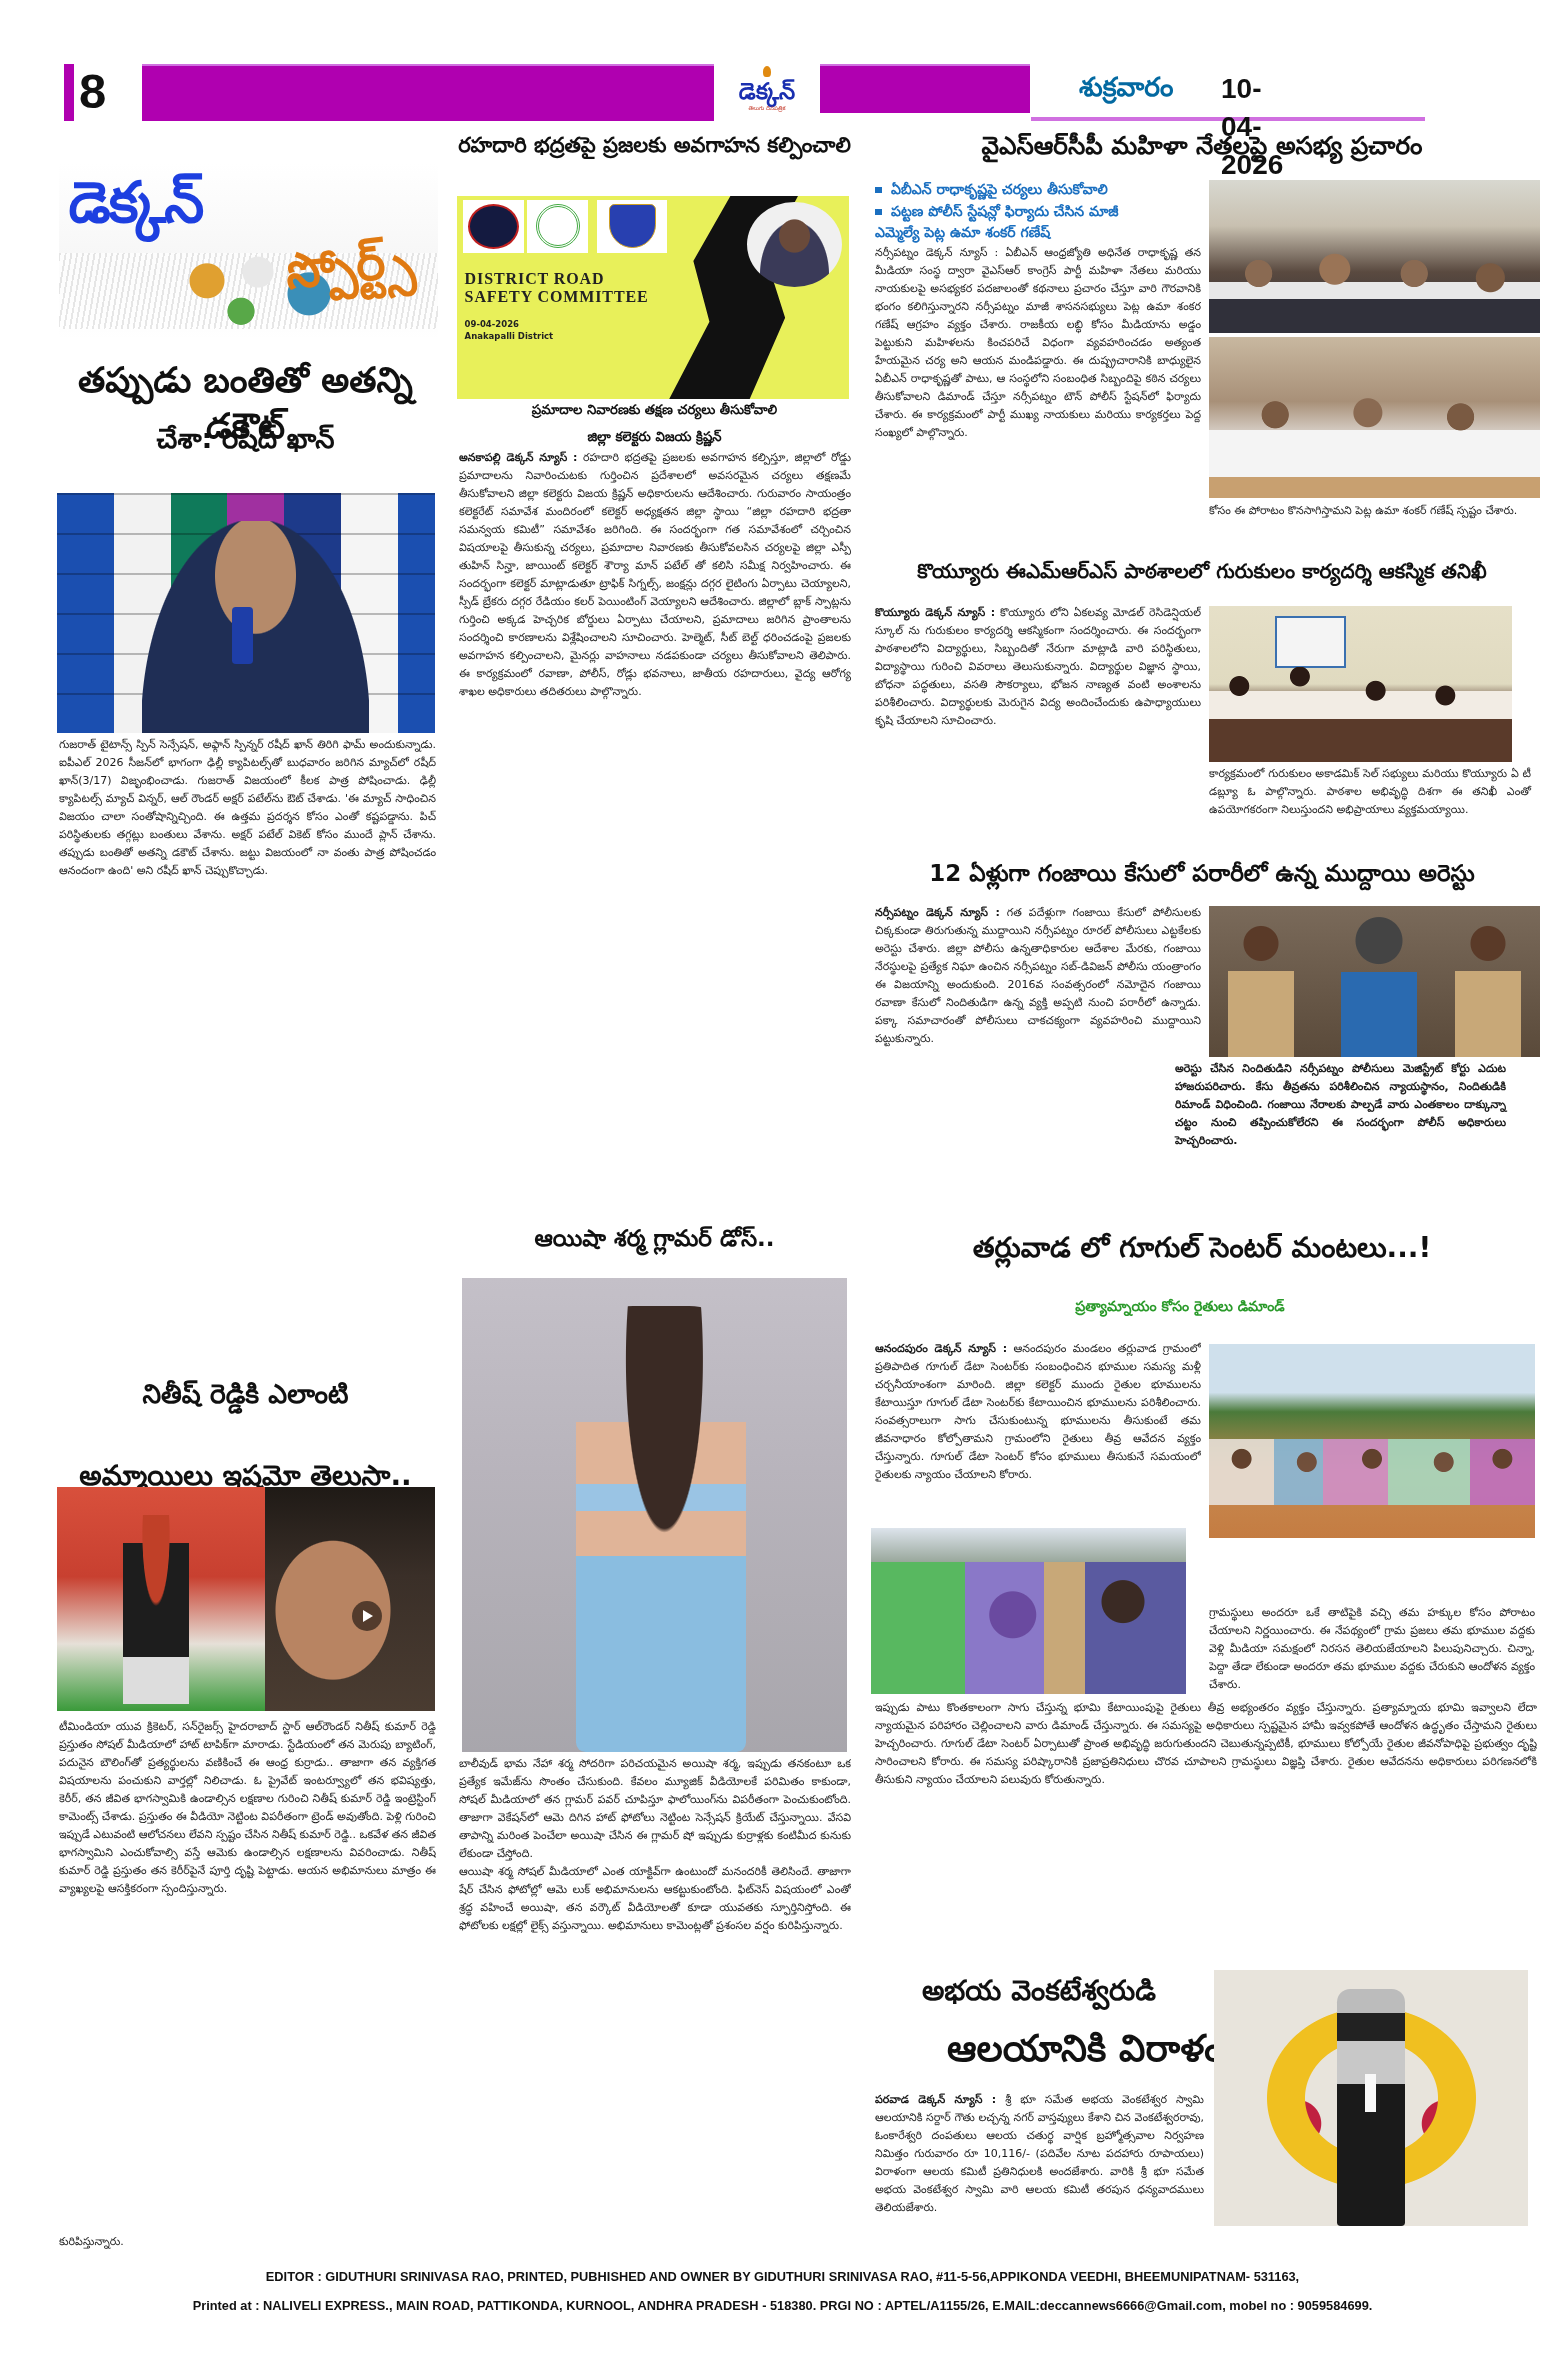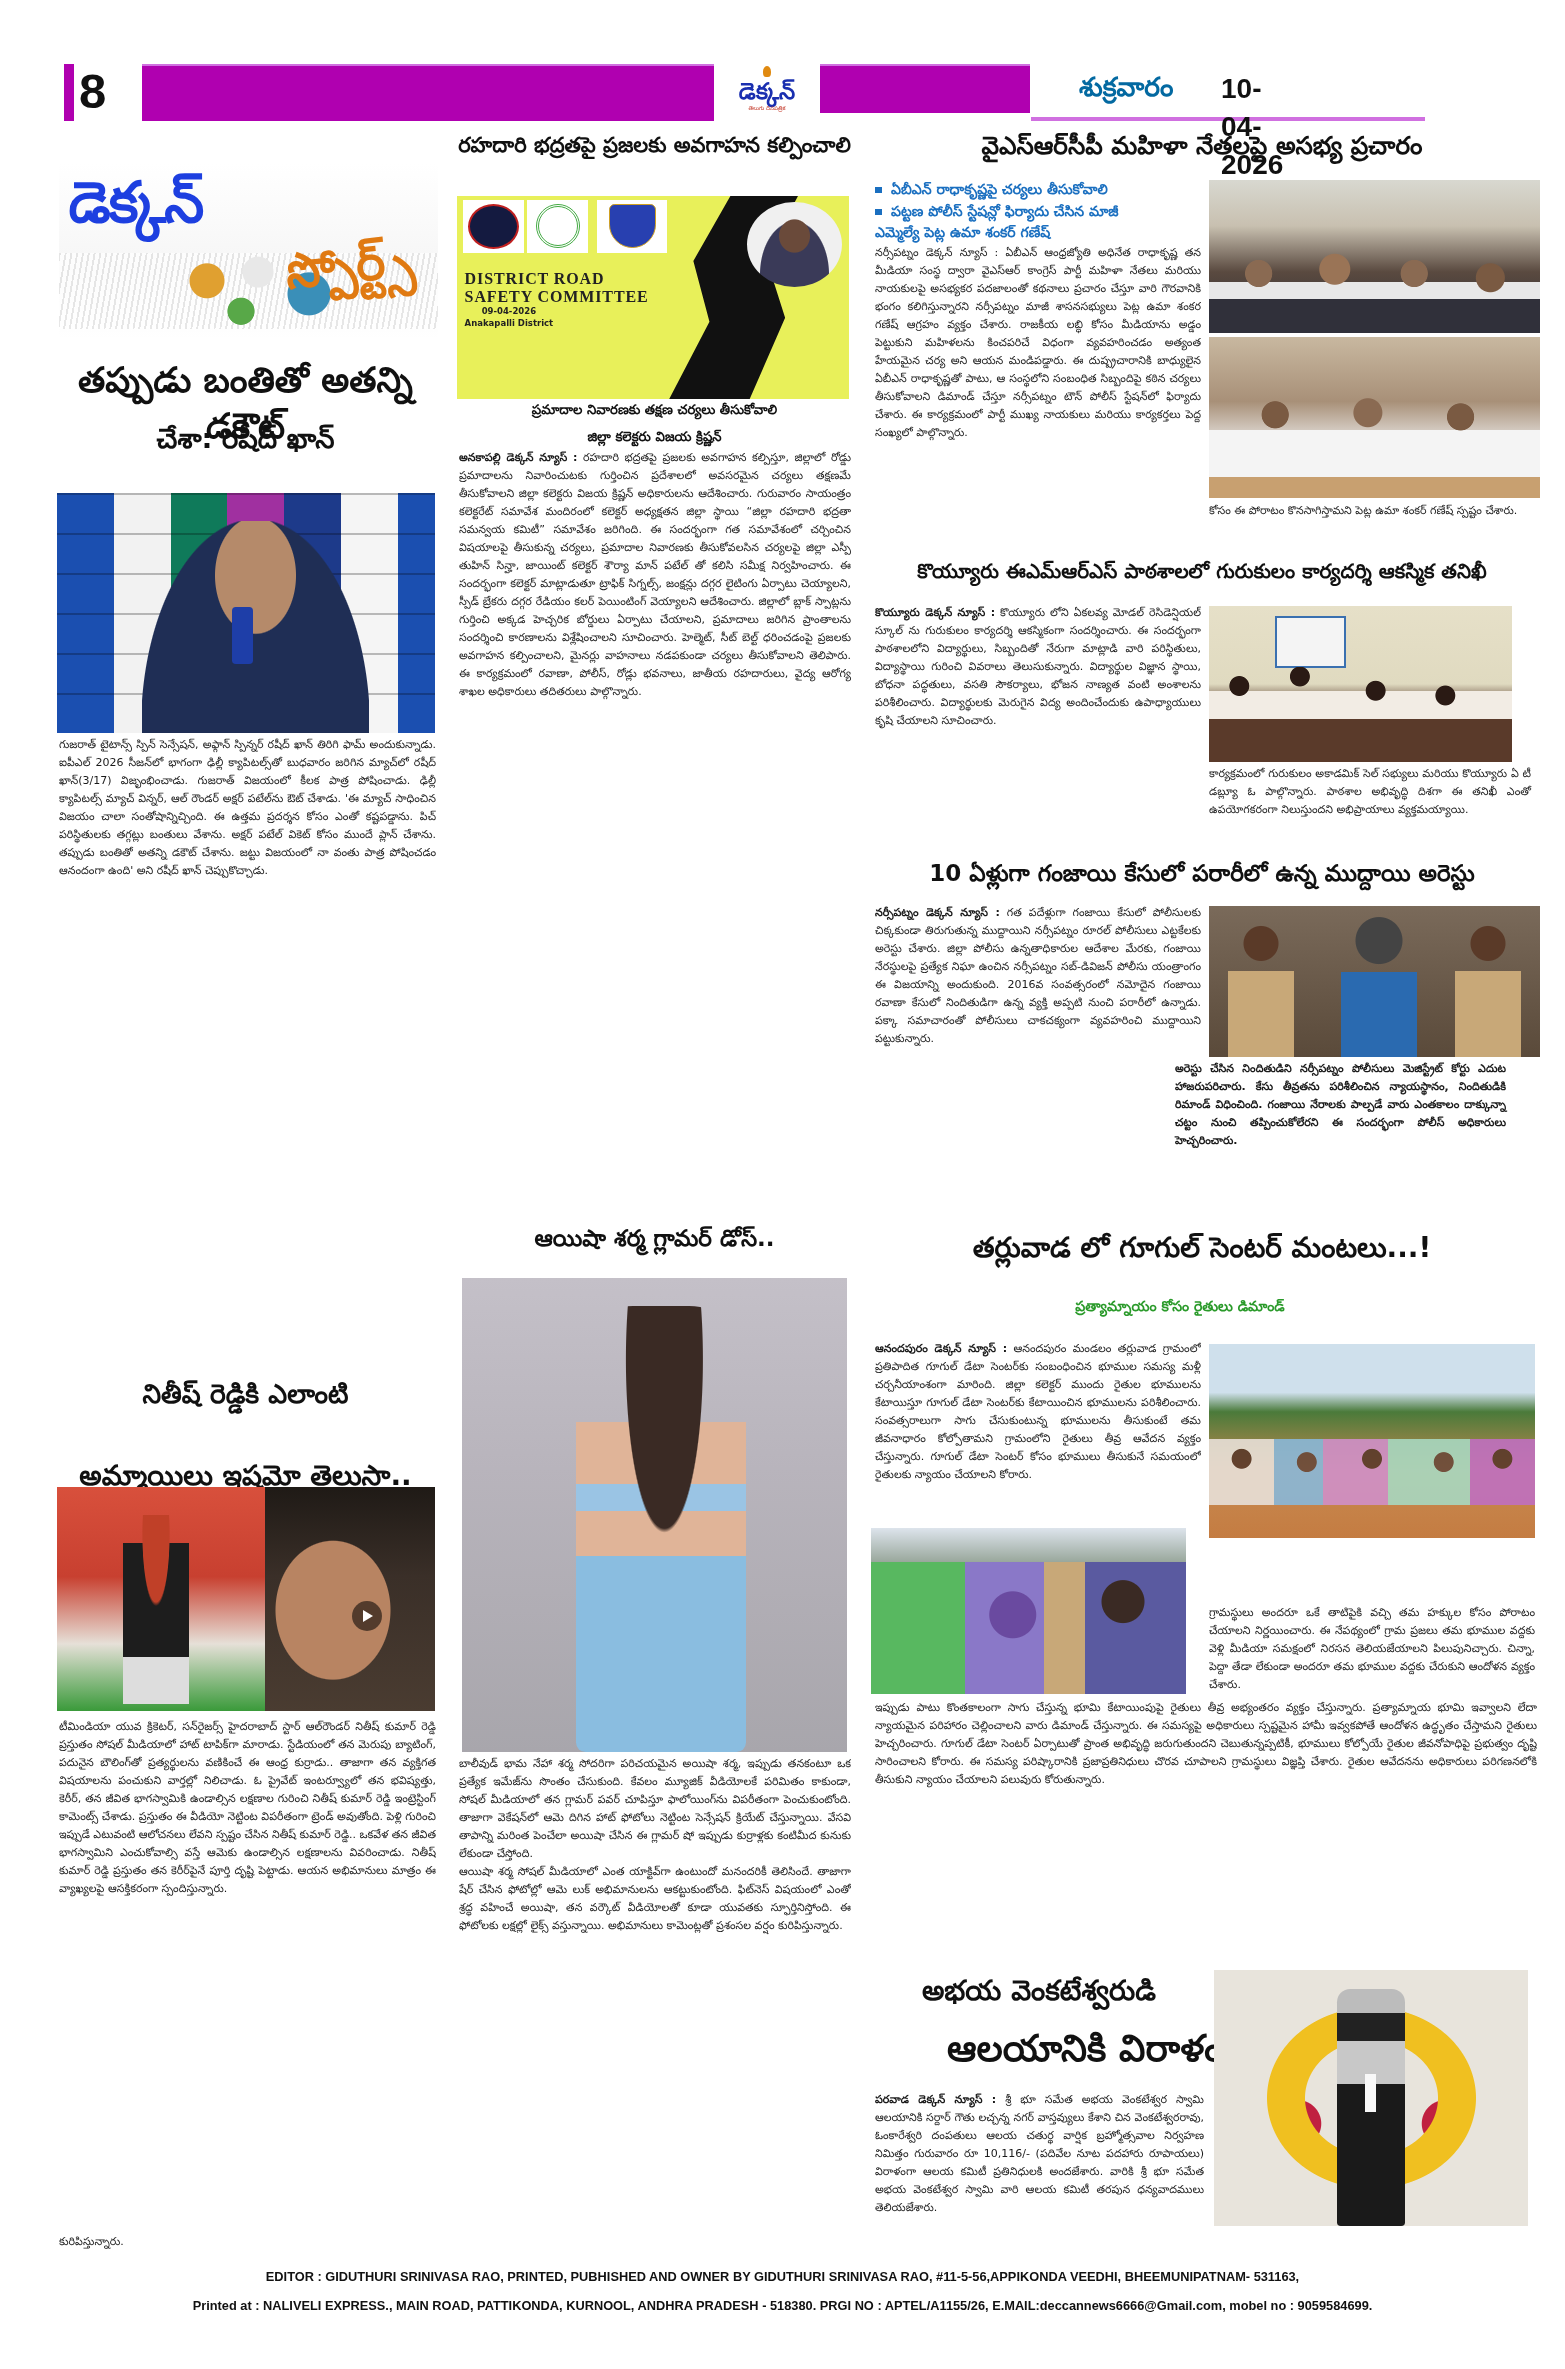--- a/index.html
+++ b/index.html
@@ -47,21 +47,21 @@
   .road-photo { left: 457px; top: 196px; width: 392px; height: 203px; background: #e8f05a; }
   .road-photo .road { position: absolute; left: 180px; top: 0; width: 161px; height: 203px;
       background: #111; clip-path: polygon(58% 0, 100% 0, 80% 30%, 92% 60%, 70% 100%, 20% 100%, 45% 62%, 35% 32%); border: 0; }
   .road-photo .badge1 { position: absolute; left: 5.7px; top: 3.8px; width: 61px; height: 53px; background: #fff; }
   .road-photo .badge1 div { width: 51px; height: 45px; margin: 3.8px auto; border-radius: 50%; background: #141a40; border: 2.8px solid #c02020; }
   .road-photo .badge2 { position: absolute; left: 70px; top: 3.8px; width: 61px; height: 53px; background: #fff; }
   .road-photo .badge2 div { width: 44px; height: 44px; margin: 4.7px auto; border-radius: 50%; border: 3.8px double #44aa44; }
   .road-photo .badge3 { position: absolute; left: 140px; top: 3.8px; width: 70px; height: 53px; background: #fff; }
   .road-photo .badge3 div { width: 47px; height: 44px; margin: 4.7px auto; background: #2840b0; border-radius: 5.7px 5.7px 24px 24px; border: 1.9px solid #d0a020; }
   .road-photo .committee { position: absolute; left: 7.6px; top: 74px; font: bold 16px/18px "Liberation Serif", serif; color: #222; letter-spacing: 0.9px; }
-  .road-photo .meta { position: absolute; left: 7.6px; top: 109px; font: bold 8.5px/12.3px "DejaVu Sans", sans-serif; color: #222; text-align: center; }
+  .road-photo .meta { position: absolute; left: 7.6px; top: 122px; font: bold 8.5px/12.3px "DejaVu Sans", sans-serif; color: #222; }
   .road-photo .collector { position: absolute; left: 290px; top: 5.7px; width: 95px; height: 85px; border-radius: 50%; background: radial-gradient(ellipse at 50% 40%, #6a4a3a 0 15px, transparent 16px), radial-gradient(ellipse at 50% 85%, #3a3a58 0 34px, transparent 35px), #f0f0f0; }
 
   
   .ysrcp-photo-1 { left: 1209px; top: 180px; width: 331px; height: 153px; background: linear-gradient(180deg, #d8d8d0 0%, #c8c0b0 30%, #5a4a40 60%, #2a2a30 100%); }
   .ysrcp-photo-1 .crowd { position: absolute; left: 0; right: 0; bottom: 0; height: 85px; background: radial-gradient(circle at 15% 30%, #8a6a52 0 13.2px, transparent 14px), radial-gradient(circle at 38% 25%, #9a7456 0 15px, transparent 16px), radial-gradient(circle at 62% 30%, #8a6a52 0 13.2px, transparent 14px), radial-gradient(circle at 85% 35%, #7a5a42 0 14px, transparent 15px), linear-gradient(180deg, transparent 0 40%, #e8e8e8 40% 60%, #30303a 60%); }
   .ysrcp-photo-2 { left: 1209px; top: 337px; width: 331px; height: 161px; background: linear-gradient(180deg, #c8b8a0 0%, #a89078 40%, #f0f0f0 70%, #dcdcdc 100%); }
   .ysrcp-photo-2 .crowd { position: absolute; left: 0; right: 0; bottom: 0; height: 104px; background: radial-gradient(circle at 20% 20%, #7a5a42 0 13.2px, transparent 14px), radial-gradient(circle at 48% 18%, #8a6a52 0 14px, transparent 15px), radial-gradient(circle at 76% 22%, #7a5a42 0 13.2px, transparent 14px), linear-gradient(180deg, transparent 0 35%, #f4f4f4 35% 80%, #c8a070 80%); }
 
   
   .school-photo { left: 1209px; top: 606px; width: 303px; height: 156px; background: linear-gradient(180deg, #e6e0c8 0%, #e0dac0 50%, #6a5040 62%, #504030 100%); }
@@ -219,21 +219,21 @@
     <span>కొయ్యూరు లోని ఏకలవ్య మోడల్ రెసిడెన్షియల్ స్కూల్ ను గురుకులం కార్యదర్శి ఆకస్మికంగా సందర్శించారు. ఈ సందర్భంగా పాఠశాలలోని విద్యార్థులు, సిబ్బందితో నేరుగా మాట్లాడి వారి పరిస్థితులు, విద్యాస్థాయి గురించి వివరాలు తెలుసుకున్నారు. విద్యార్థుల విజ్ఞాన స్థాయి, బోధనా పద్ధతులు, వసతి సౌకర్యాలు, భోజన నాణ్యత వంటి అంశాలను పరిశీలించారు. విద్యార్థులకు మెరుగైన విద్య అందించేందుకు ఉపాధ్యాయులు కృషి చేయాలని సూచించారు.</span>
   </p>
   <div class="photo school-photo">
     <div class="board"></div>
     <div class="kids"></div>
   </div>
   <p class="caption" style="left:1209px;top:765px;width:322px;">కార్యక్రమంలో గురుకులం అకాడమిక్ సెల్ సభ్యులు మరియు కొయ్యూరు ఏ టీ డబ్ల్యూ ఓ పాల్గొన్నారు. పాఠశాల అభివృద్ధి దిశగా ఈ తనిఖీ ఎంతో ఉపయోగకరంగా నిలుస్తుందని అభిప్రాయాలు వ్యక్తమయ్యాయి.</p>
 </section>
 
 <section>
-  <h2 class="headline" style="left:871px;top:859px;width:662px;font-size:23px;">10 ఏళ్లుగా గంజాయి కేసులో పరారీలో ఉన్న ముద్దాయి అరెస్టు</h2>
+  <h2 class="headline" style="left:871px;top:859px;width:662px;font-size:23px;">12 ఏళ్లుగా గంజాయి కేసులో పరారీలో ఉన్న ముద్దాయి అరెస్టు</h2>
   <p class="body-text" style="left:875px;top:904px;width:326px;height:279px;">
     <span class="dateline">నర్సీపట్నం డెక్కన్ న్యూస్ :</span>
     <span>గత పదేళ్లుగా గంజాయి కేసులో పోలీసులకు చిక్కకుండా తిరుగుతున్న ముద్దాయిని నర్సీపట్నం రూరల్ పోలీసులు ఎట్టకేలకు అరెస్టు చేశారు. జిల్లా పోలీసు ఉన్నతాధికారుల ఆదేశాల మేరకు, గంజాయి నేరస్థులపై ప్రత్యేక నిఘా ఉంచిన నర్సీపట్నం సబ్-డివిజన్ పోలీసు యంత్రాంగం ఈ విజయాన్ని అందుకుంది. 2016వ సంవత్సరంలో నమోదైన గంజాయి రవాణా కేసులో నిందితుడిగా ఉన్న వ్యక్తి అప్పటి నుంచి పరారీలో ఉన్నాడు. పక్కా సమాచారంతో పోలీసులు చాకచక్యంగా వ్యవహరించి ముద్దాయిని పట్టుకున్నారు.</span>
   </p>
   <div class="photo police-photo">
     <div class="cop" style="left:19px;"></div>
     <div class="suspect"></div>
     <div class="cop" style="left:246px;"></div>
   </div>
   <p class="caption" style="left:1175px;top:1060px;width:331px;font-weight:bold;">అరెస్టు చేసిన నిందితుడిని నర్సీపట్నం పోలీసులు మెజిస్ట్రేట్ కోర్టు ఎదుట హాజరుపరిచారు. కేసు తీవ్రతను పరిశీలించిన న్యాయస్థానం, నిందితుడికి రిమాండ్ విధించింది. గంజాయి నేరాలకు పాల్పడే వారు ఎంతకాలం దాక్కున్నా చట్టం నుంచి తప్పించుకోలేరని ఈ సందర్భంగా పోలీస్ అధికారులు హెచ్చరించారు.</p>

